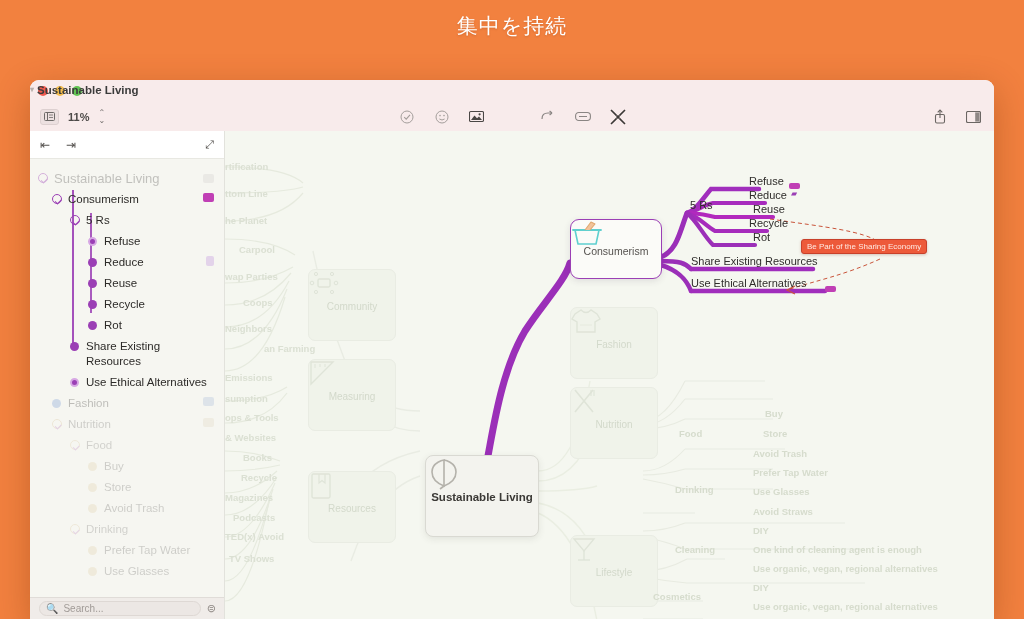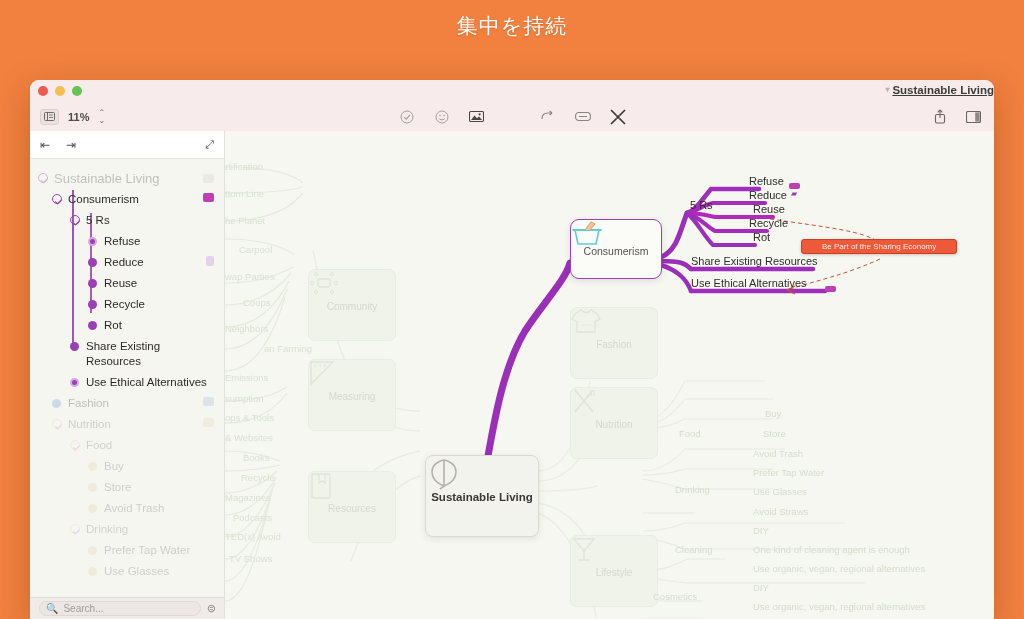--- a/index.html
+++ b/index.html
@@ -38,22 +38,22 @@
     background: #f8ebeb;
     border-bottom: 0;
   }
   .traffic { position: absolute; left: 8px; top: 6px; display: flex; gap: 7px; }
   .dot { width: 10px; height: 10px; border-radius: 50%; }
   .dot.red { background: #f05a4f; }
   .dot.yellow { background: #f5be4f; }
   .dot.green { background: #62c554; }
   .win-title {
     position: absolute; left: 0; right: 0; top: 4px;
-    text-align: right;
-    font-size: 11.5px; font-weight: bold; color: #3b3b3b; text-decoration: underline;
+    text-align: left;
+    font-size: 11.5px; font-weight: bold; color: #3b3b3b;
   }
   .win-title .tri {
     display: inline-block; color: #b7b0ac; font-size: 8px;
     transform: translateY(-2px); margin-right: 3px;
   }
 
   
   .toolbar {
     position: relative;
     height: 29px;
@@ -193,31 +193,32 @@
     position: absolute;
     font-size: 11px;
     color: #2f2d2b;
     white-space: nowrap;
   }
   .ghost-label {
     position: absolute;
     font-size: 9.5px;
     color: #dbe0d3;
     white-space: nowrap;
+    font-weight: bold;
   }
   .ghost-label.md { color: #d6dccd; }
 
   .callout {
     position: absolute;
     background: #ed5a3a;
     border: 1px solid #c8402a;
     border-radius: 3px;
     color: #ffe9e2;
     font-size: 8px;
-    padding: 2px 20px;
+    padding: 2px 5px;
     white-space: nowrap;
     box-shadow: 0 1px 3px rgba(120,30,10,.25);
   }
   .tiny-tag {
     position: absolute;
     background: #c03fb5; border-radius: 2px;
     width: 11px; height: 6px;
   }
   .tiny-mark { position: absolute; color: #9b3fb5; font-size: 8px; }
 </style>

